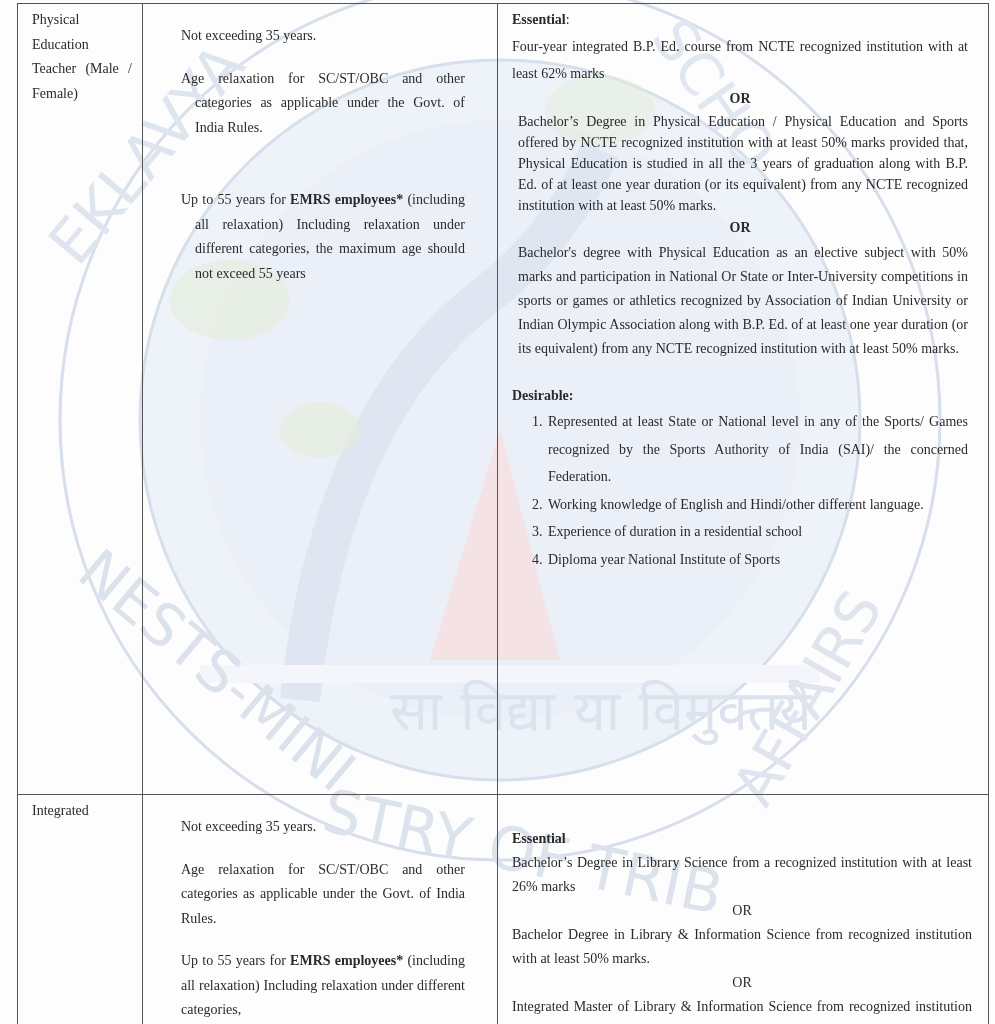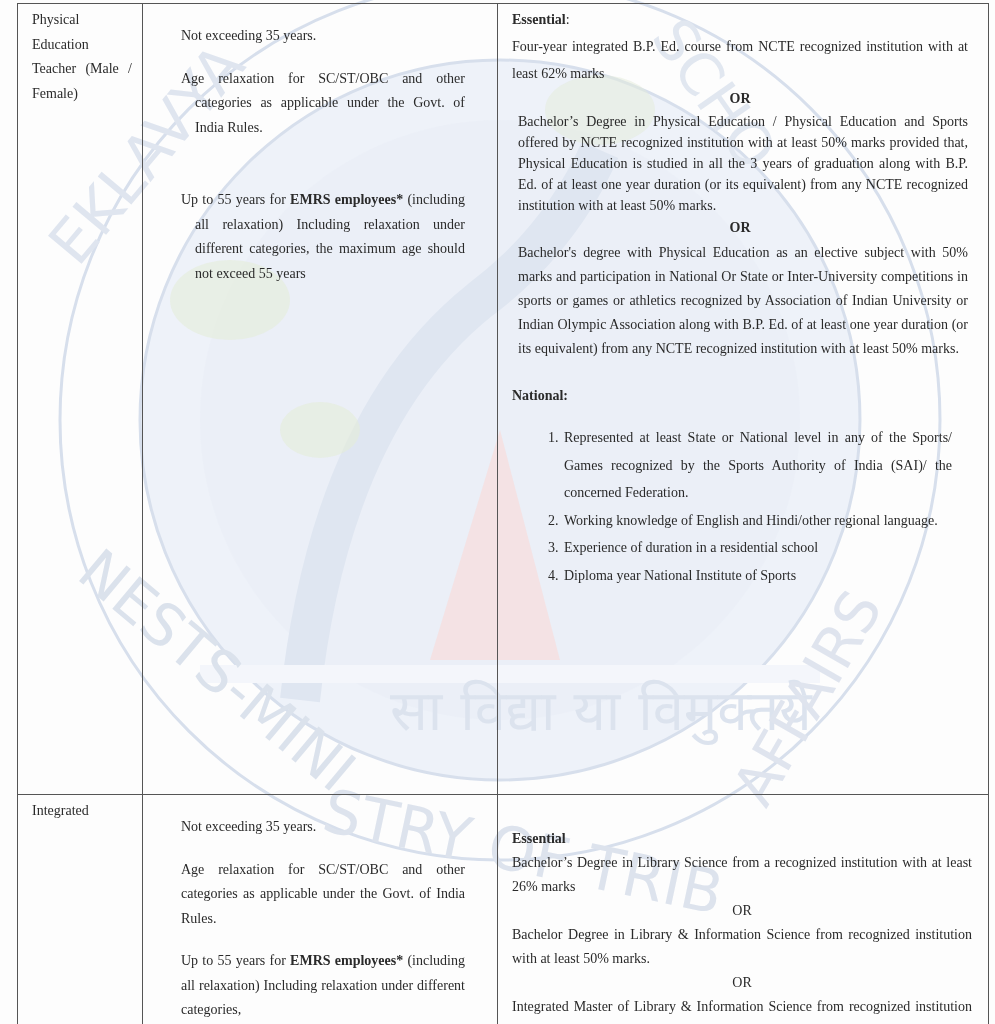--- a/index.html
+++ b/index.html
@@ -27,21 +27,21 @@
     .age p { margin:16px; text-align:justify; padding-left:14px; text-indent:-14px; }
     .age p.gap1 { margin-top:18px; }
     .age p.gap2 { margin-top:48px; }
     .qual { padding:4px 20px 0 14px; }
     .qual p { margin:0; text-align:justify; }
     .qual .lbl { font-weight:bold;margin-top:28px; }
     .qual .or { text-align:center; font-weight:bold; }
     .qual .or.plain { font-weight:normal; }
     .qual .para { padding-left:6px; line-height:21px; }
     .qual .tight { line-height:23px; }
-    .qual ol { margin:16px; padding-left:34px; }
+    .qual ol { margin:0; padding-left:34px; }
     .qual ol li { text-align:justify; line-height:27.5px; padding-left:2px; }
     .row1 td { height:790px; }
     .row2 td { height:218px; }
     .desire { margin-top:22px !important; }
   </style>
 </head>
 <body>
 
 <div class="watermark">
   <svg viewBox="0 0 995 1024" xmlns="http://www.w3.org/2000/svg">
@@ -82,24 +82,24 @@
         </div>
       </td>
       <td>
         <div class="qual">
           <p><span class="lbl">Essential</span><span>:</span></p>
           <p class="tight" style="line-height:27px">Four-year integrated B.P. Ed. course from NCTE recognized institution with at least 62% marks</p>
           <p class="or">OR</p>
           <p class="para">Bachelor’s Degree in Physical Education / Physical Education and Sports offered by NCTE recognized institution with at least 50% marks provided that, Physical Education is studied in all the 3 years of graduation along with B.P. Ed. of at least one year duration (or its equivalent) from any NCTE recognized institution with at least 50% marks.</p>
           <p class="or">OR</p>
           <p class="para tight" style="line-height:24.2px">Bachelor's degree with Physical Education as an elective subject with 50% marks and participation in National Or State or Inter-University competitions in sports or games or athletics recognized by Association of Indian University or Indian Olympic Association along with B.P. Ed. of at least one year duration (or its equivalent) from any NCTE recognized institution with at least 50% marks.</p>
-          <p class="lbl desire">National:</p>
+          <p class="lbl desire">Desirable:</p>
           <ol>
             <li>Represented at least State or National level in any of the Sports/ Games recognized by the Sports Authority of India (SAI)/ the concerned Federation.</li>
-            <li>Working knowledge of English and Hindi/other regional language.</li>
+            <li>Working knowledge of English and Hindi/other different language.</li>
             <li>Experience of duration in a residential school</li>
             <li>Diploma year National Institute of Sports</li>
           </ol>
         </div>
       </td>
     </tr>
     <tr class="row2">
       <td>
         <div class="post">Integrated</div>
       </td>

